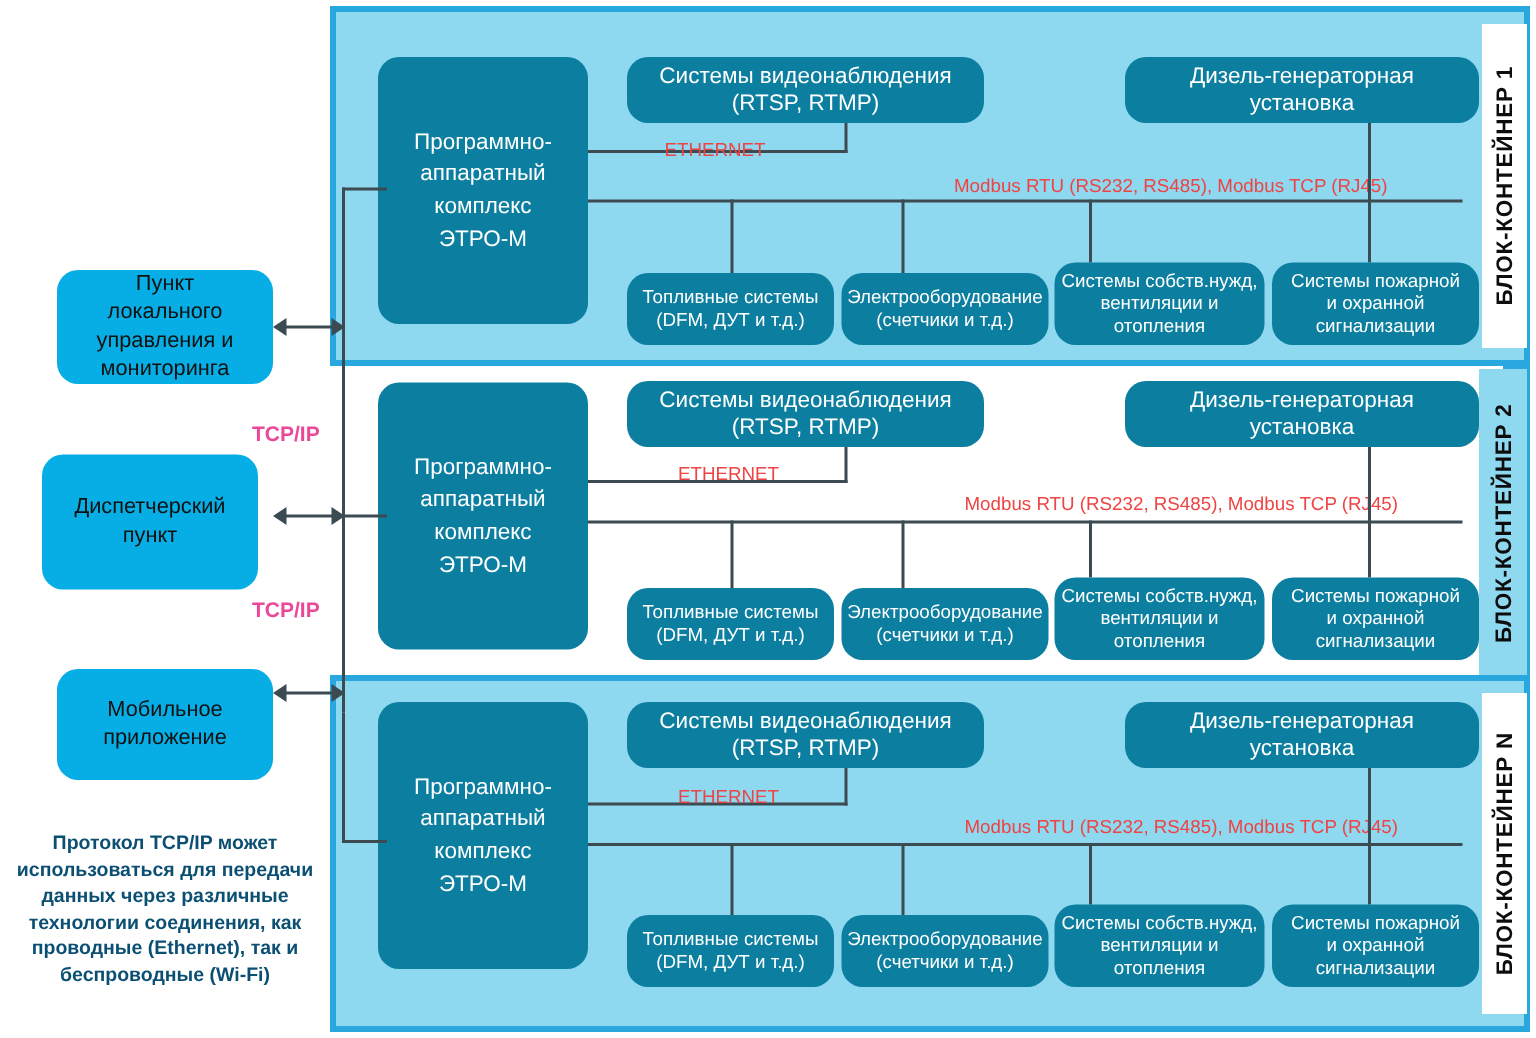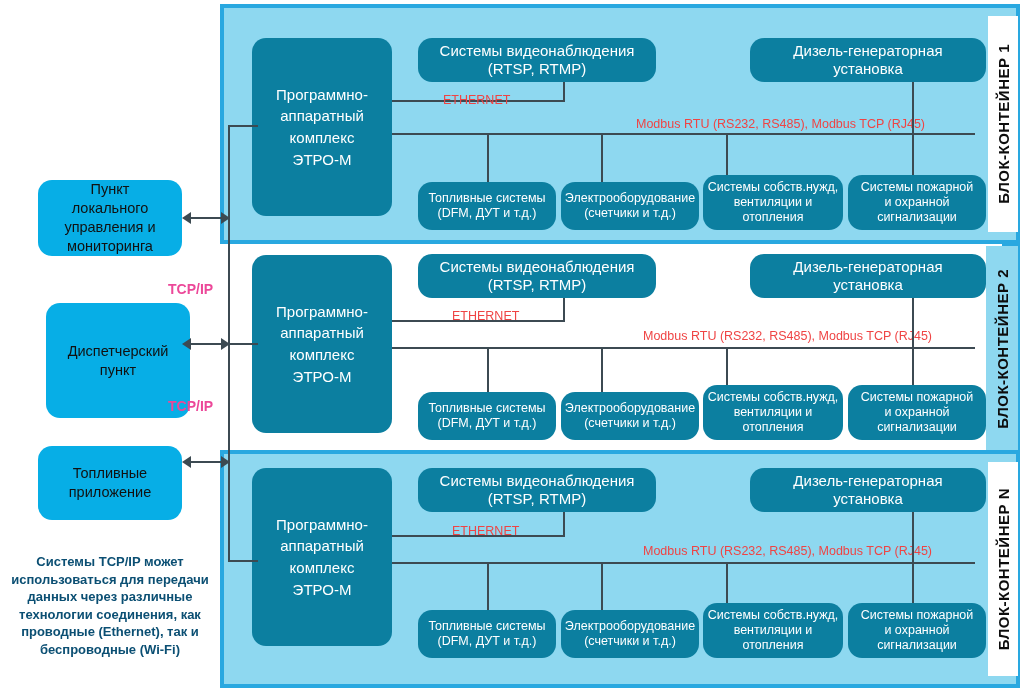--- a/index.html
+++ b/index.html
@@ -263,26 +263,26 @@
 и охранной
 сигнализации</span>
   </div>
 
   <div class="cbox" style="left:38px;top:180px;width:144px;height:76px;">
     <span>Пункт
 локального
 управления и
 мониторинга</span>
   </div>
-  <div class="cbox" style="left:46px;top:303px;width:144px;height:115px;text-align:center;">
+  <div class="cbox" style="left:28px;top:303px;width:144px;height:90px;text-align:center;">
     <span>Диспетчерский
 пункт</span>
   </div>
   <div class="cbox" style="left:38px;top:446px;width:144px;height:74px;">
-    <span>Топливные
+    <span>Мобильное
 приложение</span>
   </div>
 
   <div class="ln lnv" style="left:228px;top:125px;height:350px;"></div>
 
   <div class="ln lnh" style="left:228px;top:125px;width:30px;"></div>
 
   <div class="ln lnh" style="left:228px;top:343px;width:30px;"></div>
 
   <div class="ln lnh" style="left:228px;top:560px;width:30px;"></div>
@@ -296,15 +296,15 @@
   <div class="arrow arrow-l" style="left:182px;top:338px;"></div>
   <div class="arrow arrow-r" style="left:221px;top:338px;"></div>
 
   <div class="ln lnh" style="left:190px;top:461px;width:40px;"></div>
   <div class="arrow arrow-l" style="left:182px;top:456px;"></div>
   <div class="arrow arrow-r" style="left:221px;top:456px;"></div>
 
   <div class="tcpip" style="left:168px;top:281px;">TCP/IP</div>
   <div class="tcpip" style="left:168px;top:398px;">TCP/IP</div>
 
-  <div class="note" style="left:10px;top:553px;">Системы TCP/IP может использоваться для передачи данных через различные технологии соединения, как проводные (Ethernet), так и беспроводные (Wi-Fi)</div>
+  <div class="note" style="left:10px;top:553px;">Протокол TCP/IP может использоваться для передачи данных через различные технологии соединения, как проводные (Ethernet), так и беспроводные (Wi-Fi)</div>
 
 </div>
 
 </body></html>

